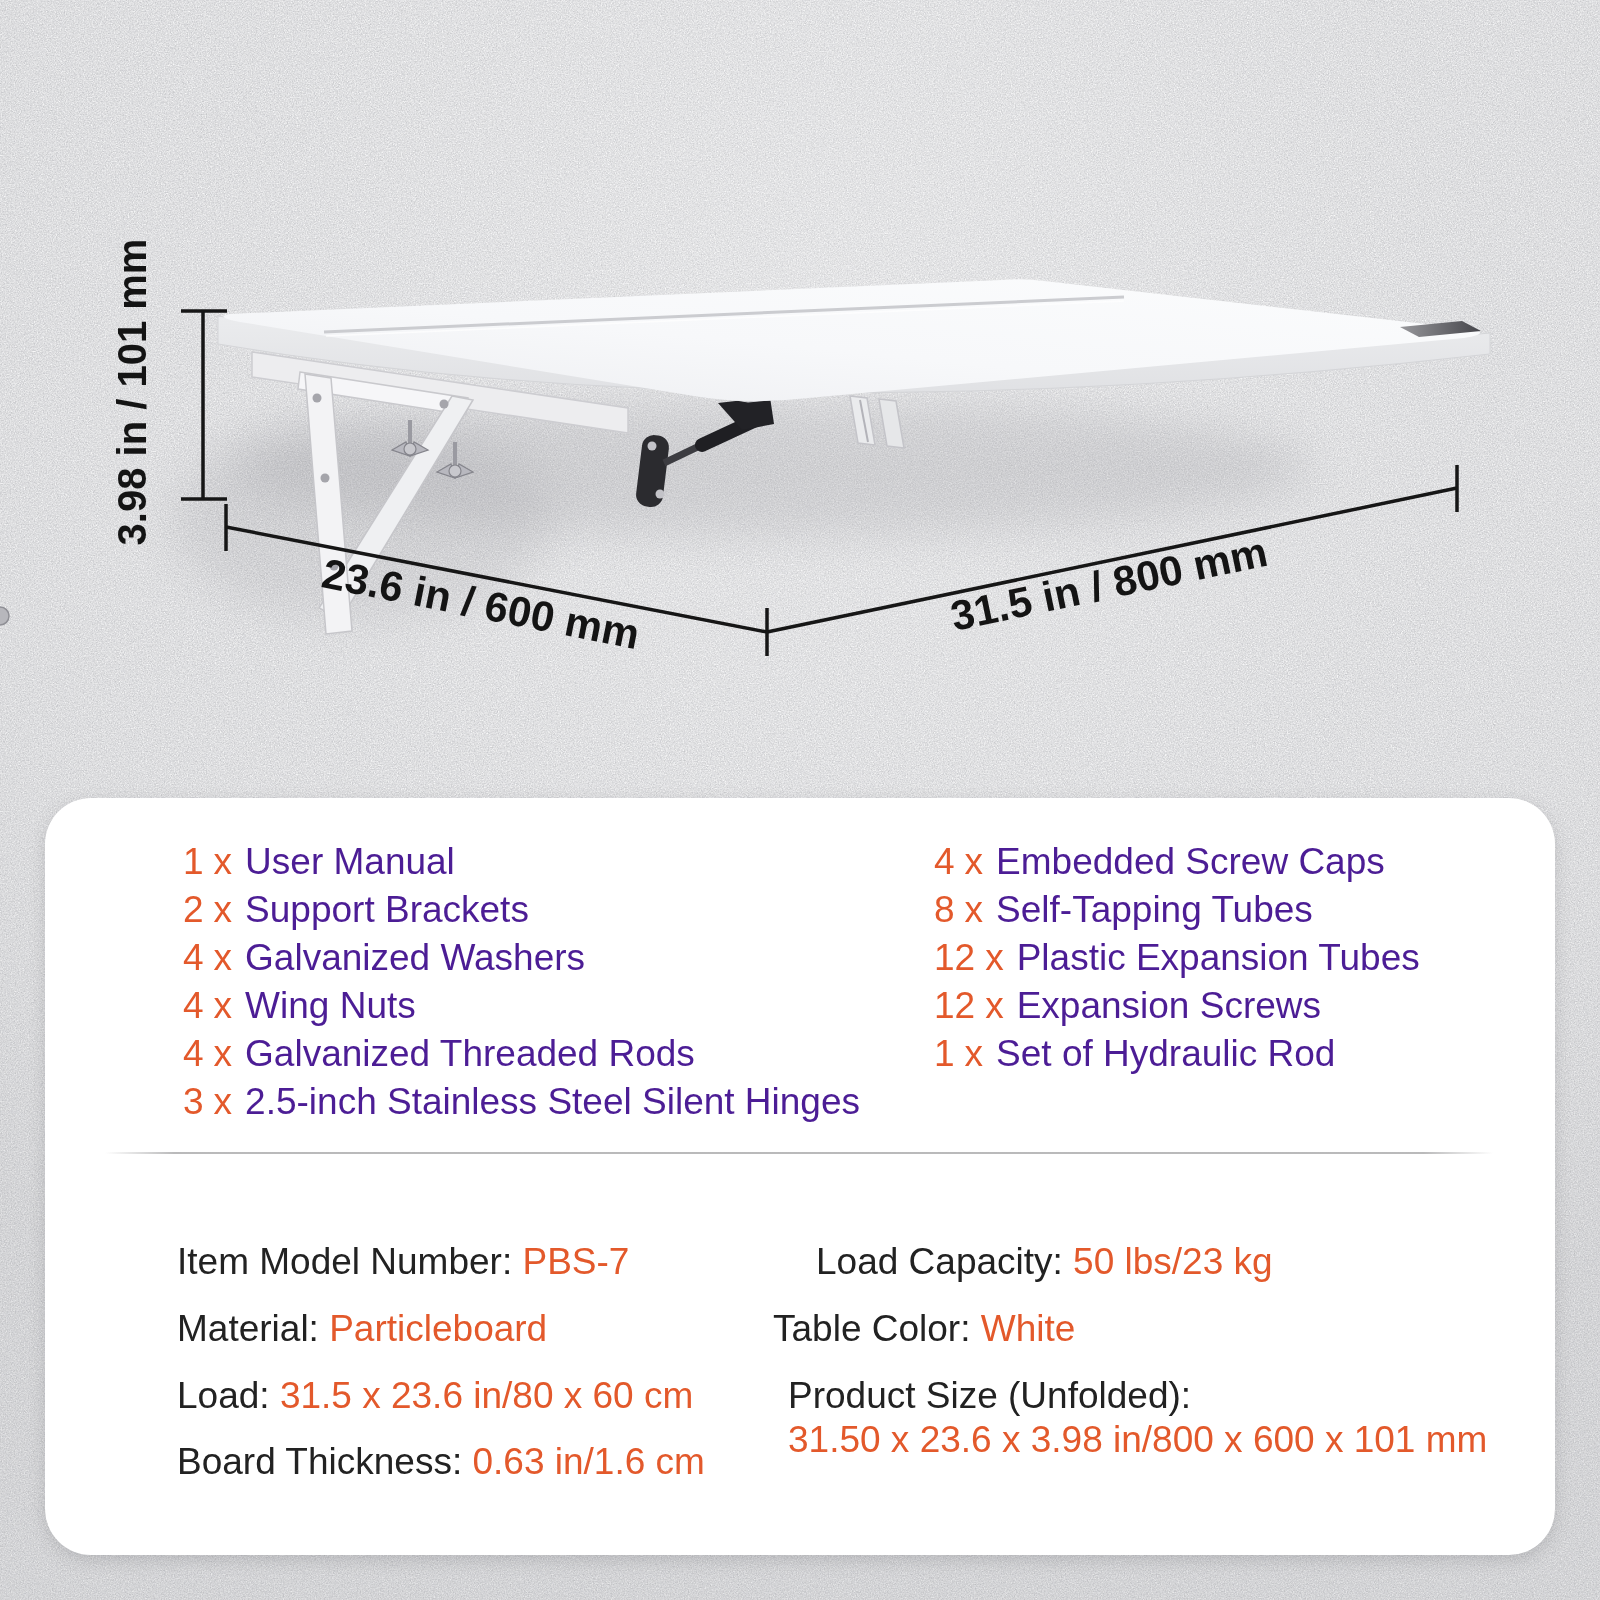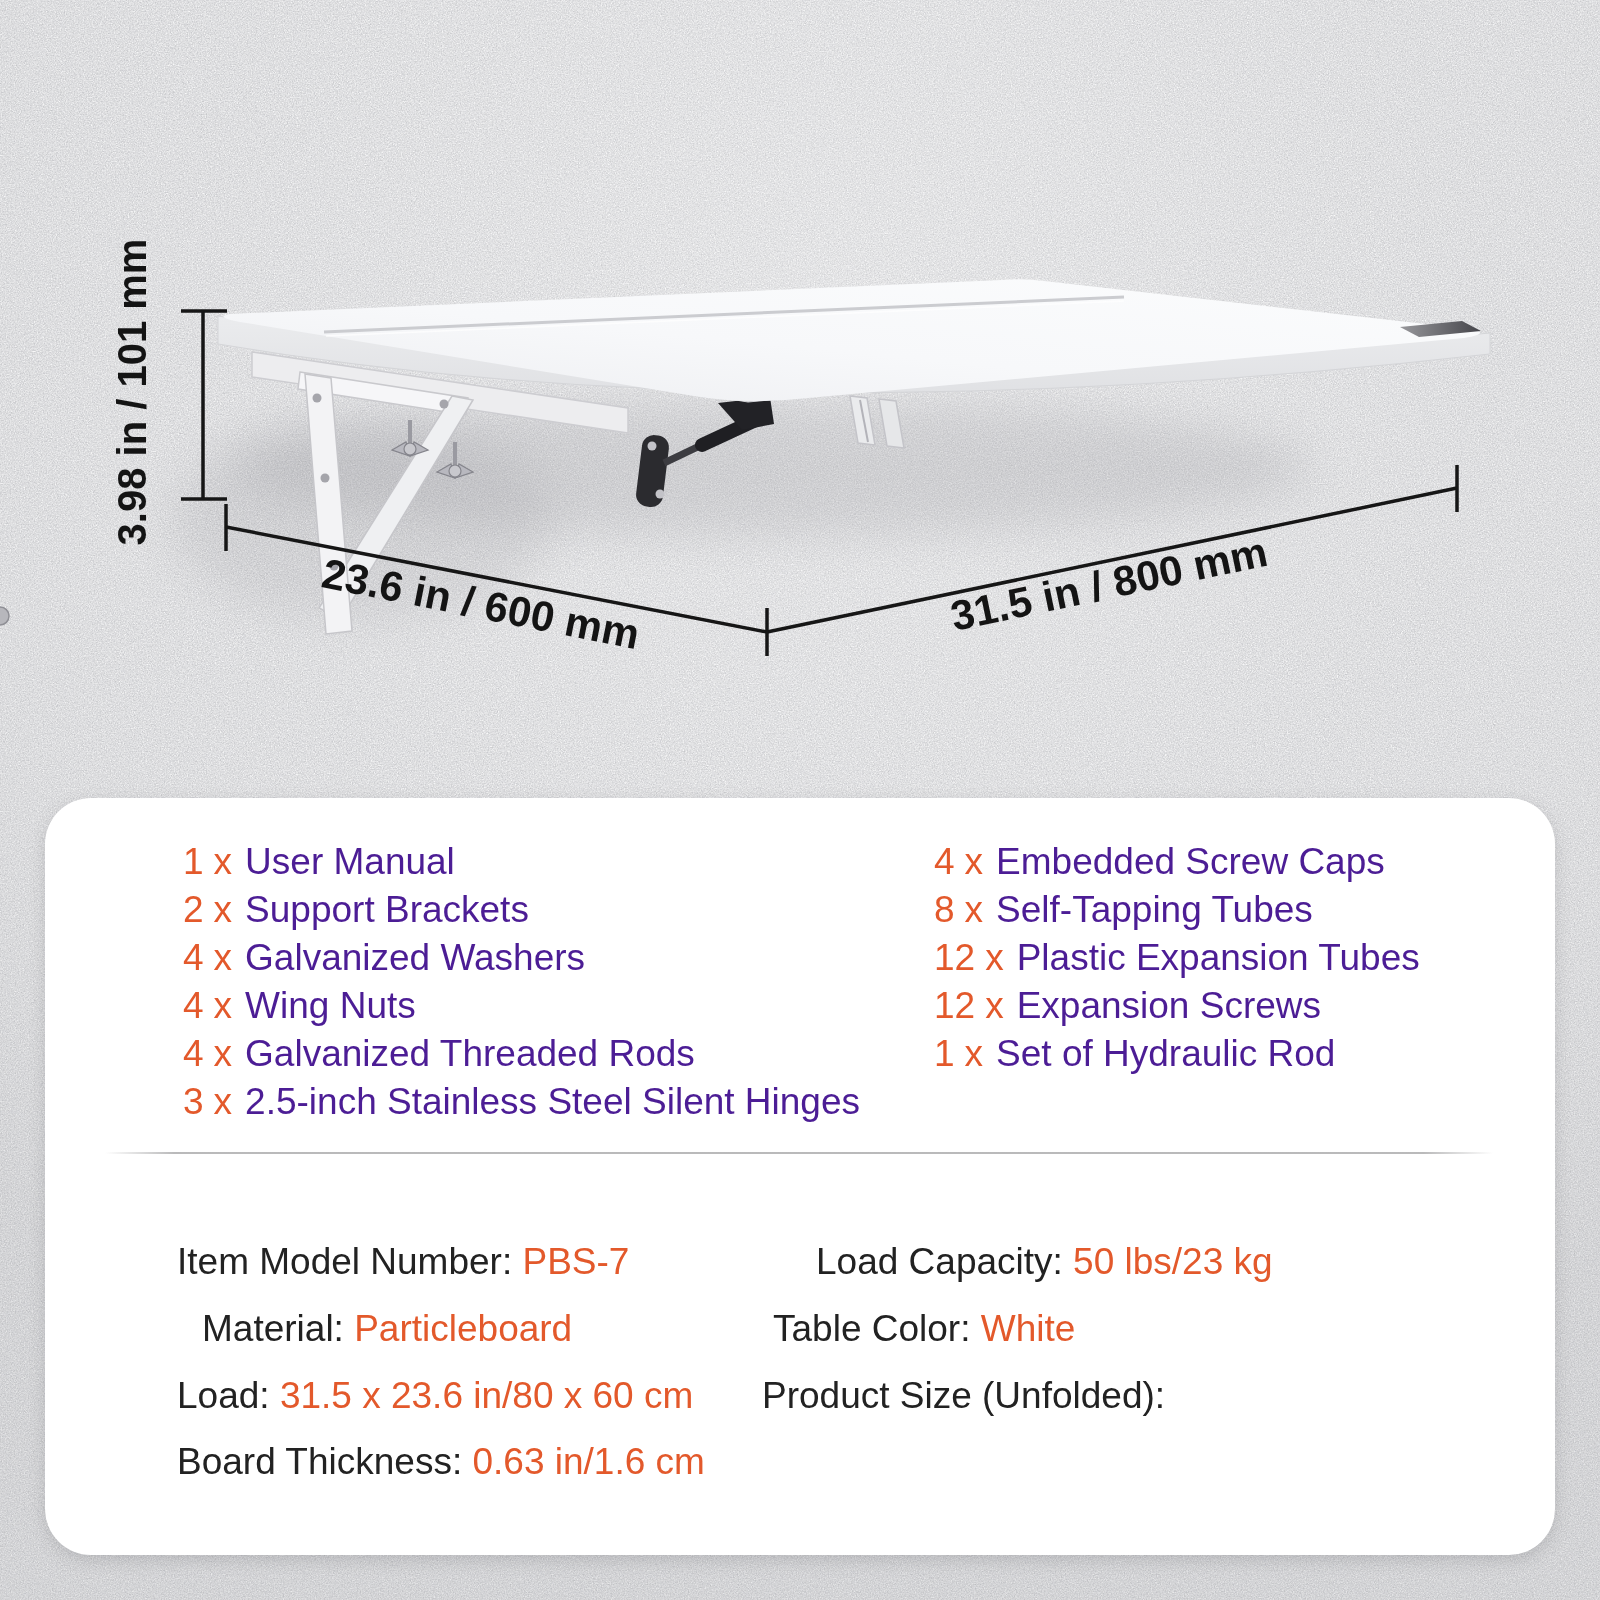--- a/index.html
+++ b/index.html
@@ -29,26 +29,26 @@
     position:absolute;left:105px;top:1152px;width:1388px;height:2px;z-index:3;
     background:linear-gradient(90deg,rgba(90,90,92,0) 0%,rgba(90,90,92,0.42) 5%,
       rgba(90,90,92,0.42) 95%,rgba(90,90,92,0) 100%);
   }
   .spec{
     position:absolute;z-index:3;font-size:37px;line-height:44px;
     color:#222;white-space:nowrap;
   }
   .spec .sval{color:var(--accent,#e3592b);}
   .spec.l1{left:177px;top:1240px;}
-  .spec.l2{left:177px;top:1307px;margin-left:25px;}
+  .spec.l2{left:177px;top:1307px;}
   .spec.l3{left:177px;top:1374px;}
   .spec.l4{left:177px;top:1440px;}
   .spec.r1{left:816px;top:1240px;}
   .spec.r2{left:773px;top:1307px;}
-  .spec.r3{left:762px;top:1374px;}
+  .spec.r3{left:788px;top:1374px;}
   .spec.r3 .sval{display:block;}
   .dim-text{font-family:"Liberation Sans",sans-serif;font-weight:700;fill:#141414;}
 </style>
 </head>
 <body>
 
 <div class="stage">
 
   <svg class="wall-texture" width="1600" height="1600" viewBox="0 0 1600 1600">
     <defs>
@@ -248,15 +248,16 @@
   <div class="spec r1">
     <span>Load Capacity:</span>
     <span class="sval">50 lbs/23 kg</span>
   </div>
   <div class="spec r2">
     <span>Table Color:</span>
     <span class="sval">White</span>
   </div>
   <div class="spec r3">
     <span>Product Size (Unfolded):</span>
+    <span class="sval">31.50 x 23.6 x 3.98 in/800 x 600 x 101 mm</span>
   </div>
 
 </div>
 
 </body></html>

